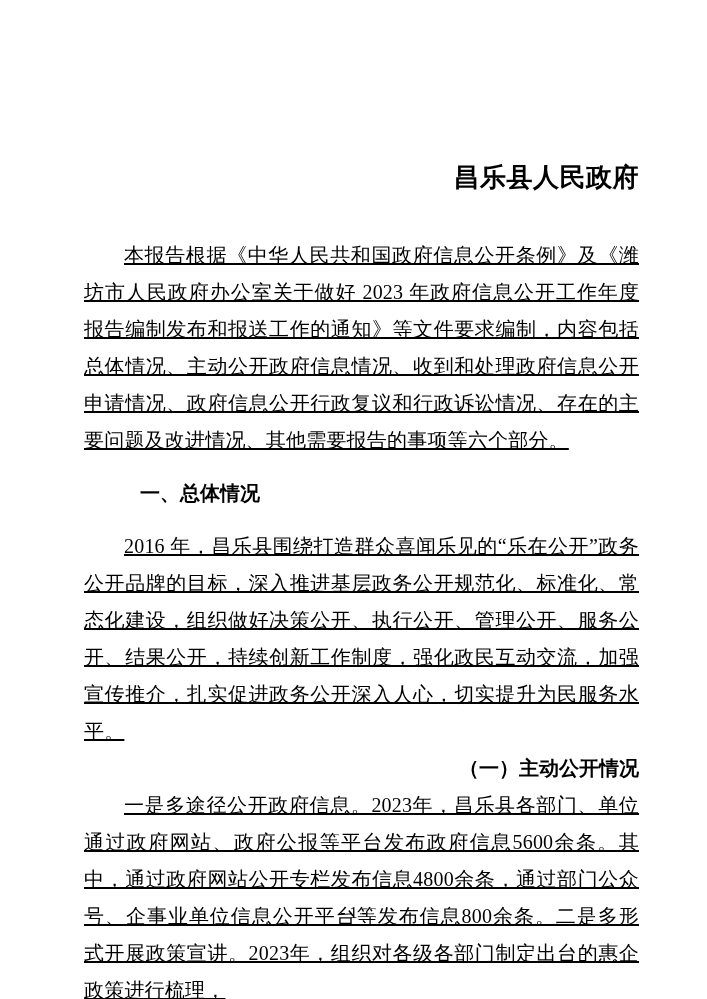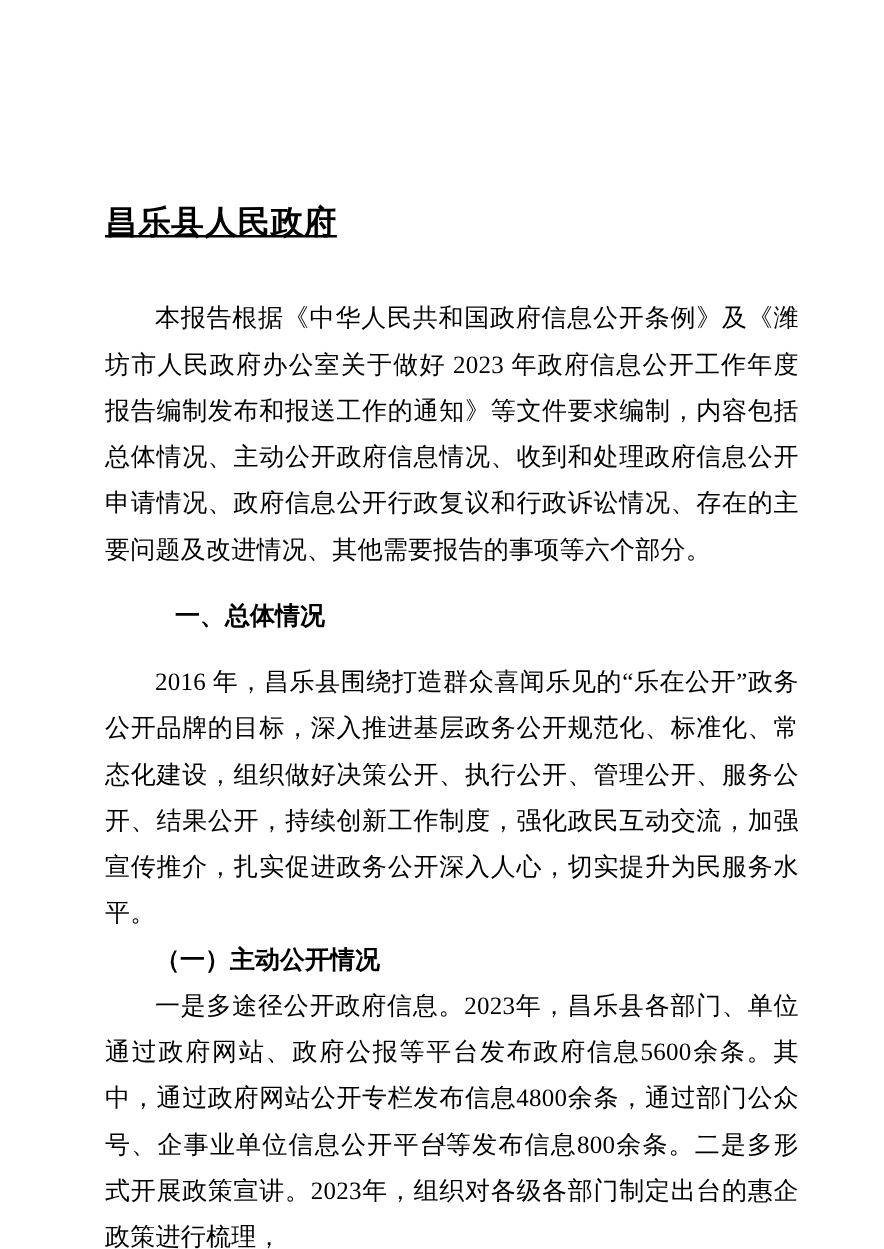--- a/index.html
+++ b/index.html
@@ -17,54 +17,55 @@
     font-family: "Liberation Serif", "DejaVu Serif", serif;
   }
   .content {
     position: absolute;
     left: 84px;
     top: 160px;
     width: 555px;
   }
   .doc-title {
     margin: 0 0 42px 0;
-    text-align: left;
+    text-align: right;
     font-size: 26px;
     line-height: 35px;
     font-weight: 700;
     font-family: "Liberation Sans", "DejaVu Sans", sans-serif;
     letter-spacing: 0.5px;
-    text-decoration: underline;
   }
   .title-line {
     display: block;
   }
   .body-para {
     margin: 0;
     font-size: 20px;
     line-height: 37px;
     text-align: justify;
     text-indent: 2em;
     letter-spacing: 0.2px;
+    text-decoration: underline;
   }
   .section-heading {
     margin: 16px;
     font-size: 20px;
     line-height: 37px;
     font-weight: 700;
     text-indent: 2em;
     font-family: "Liberation Sans", "DejaVu Sans", sans-serif;
   }
   .subsection-heading {
     margin: 0;
     font-size: 20px;
     line-height: 37px;
     font-weight: 700;
     text-indent: 2em;
     font-family: "Liberation Serif", "DejaVu Serif", serif;
+    text-align: right;
   }
   .footer {
     position: absolute;
     top: 901px;
     left: 0;
     width: 100%;
     text-align: center;
     font-size: 16px;
     line-height: 24px;
     font-family: "Liberation Serif", "DejaVu Serif", serif;

